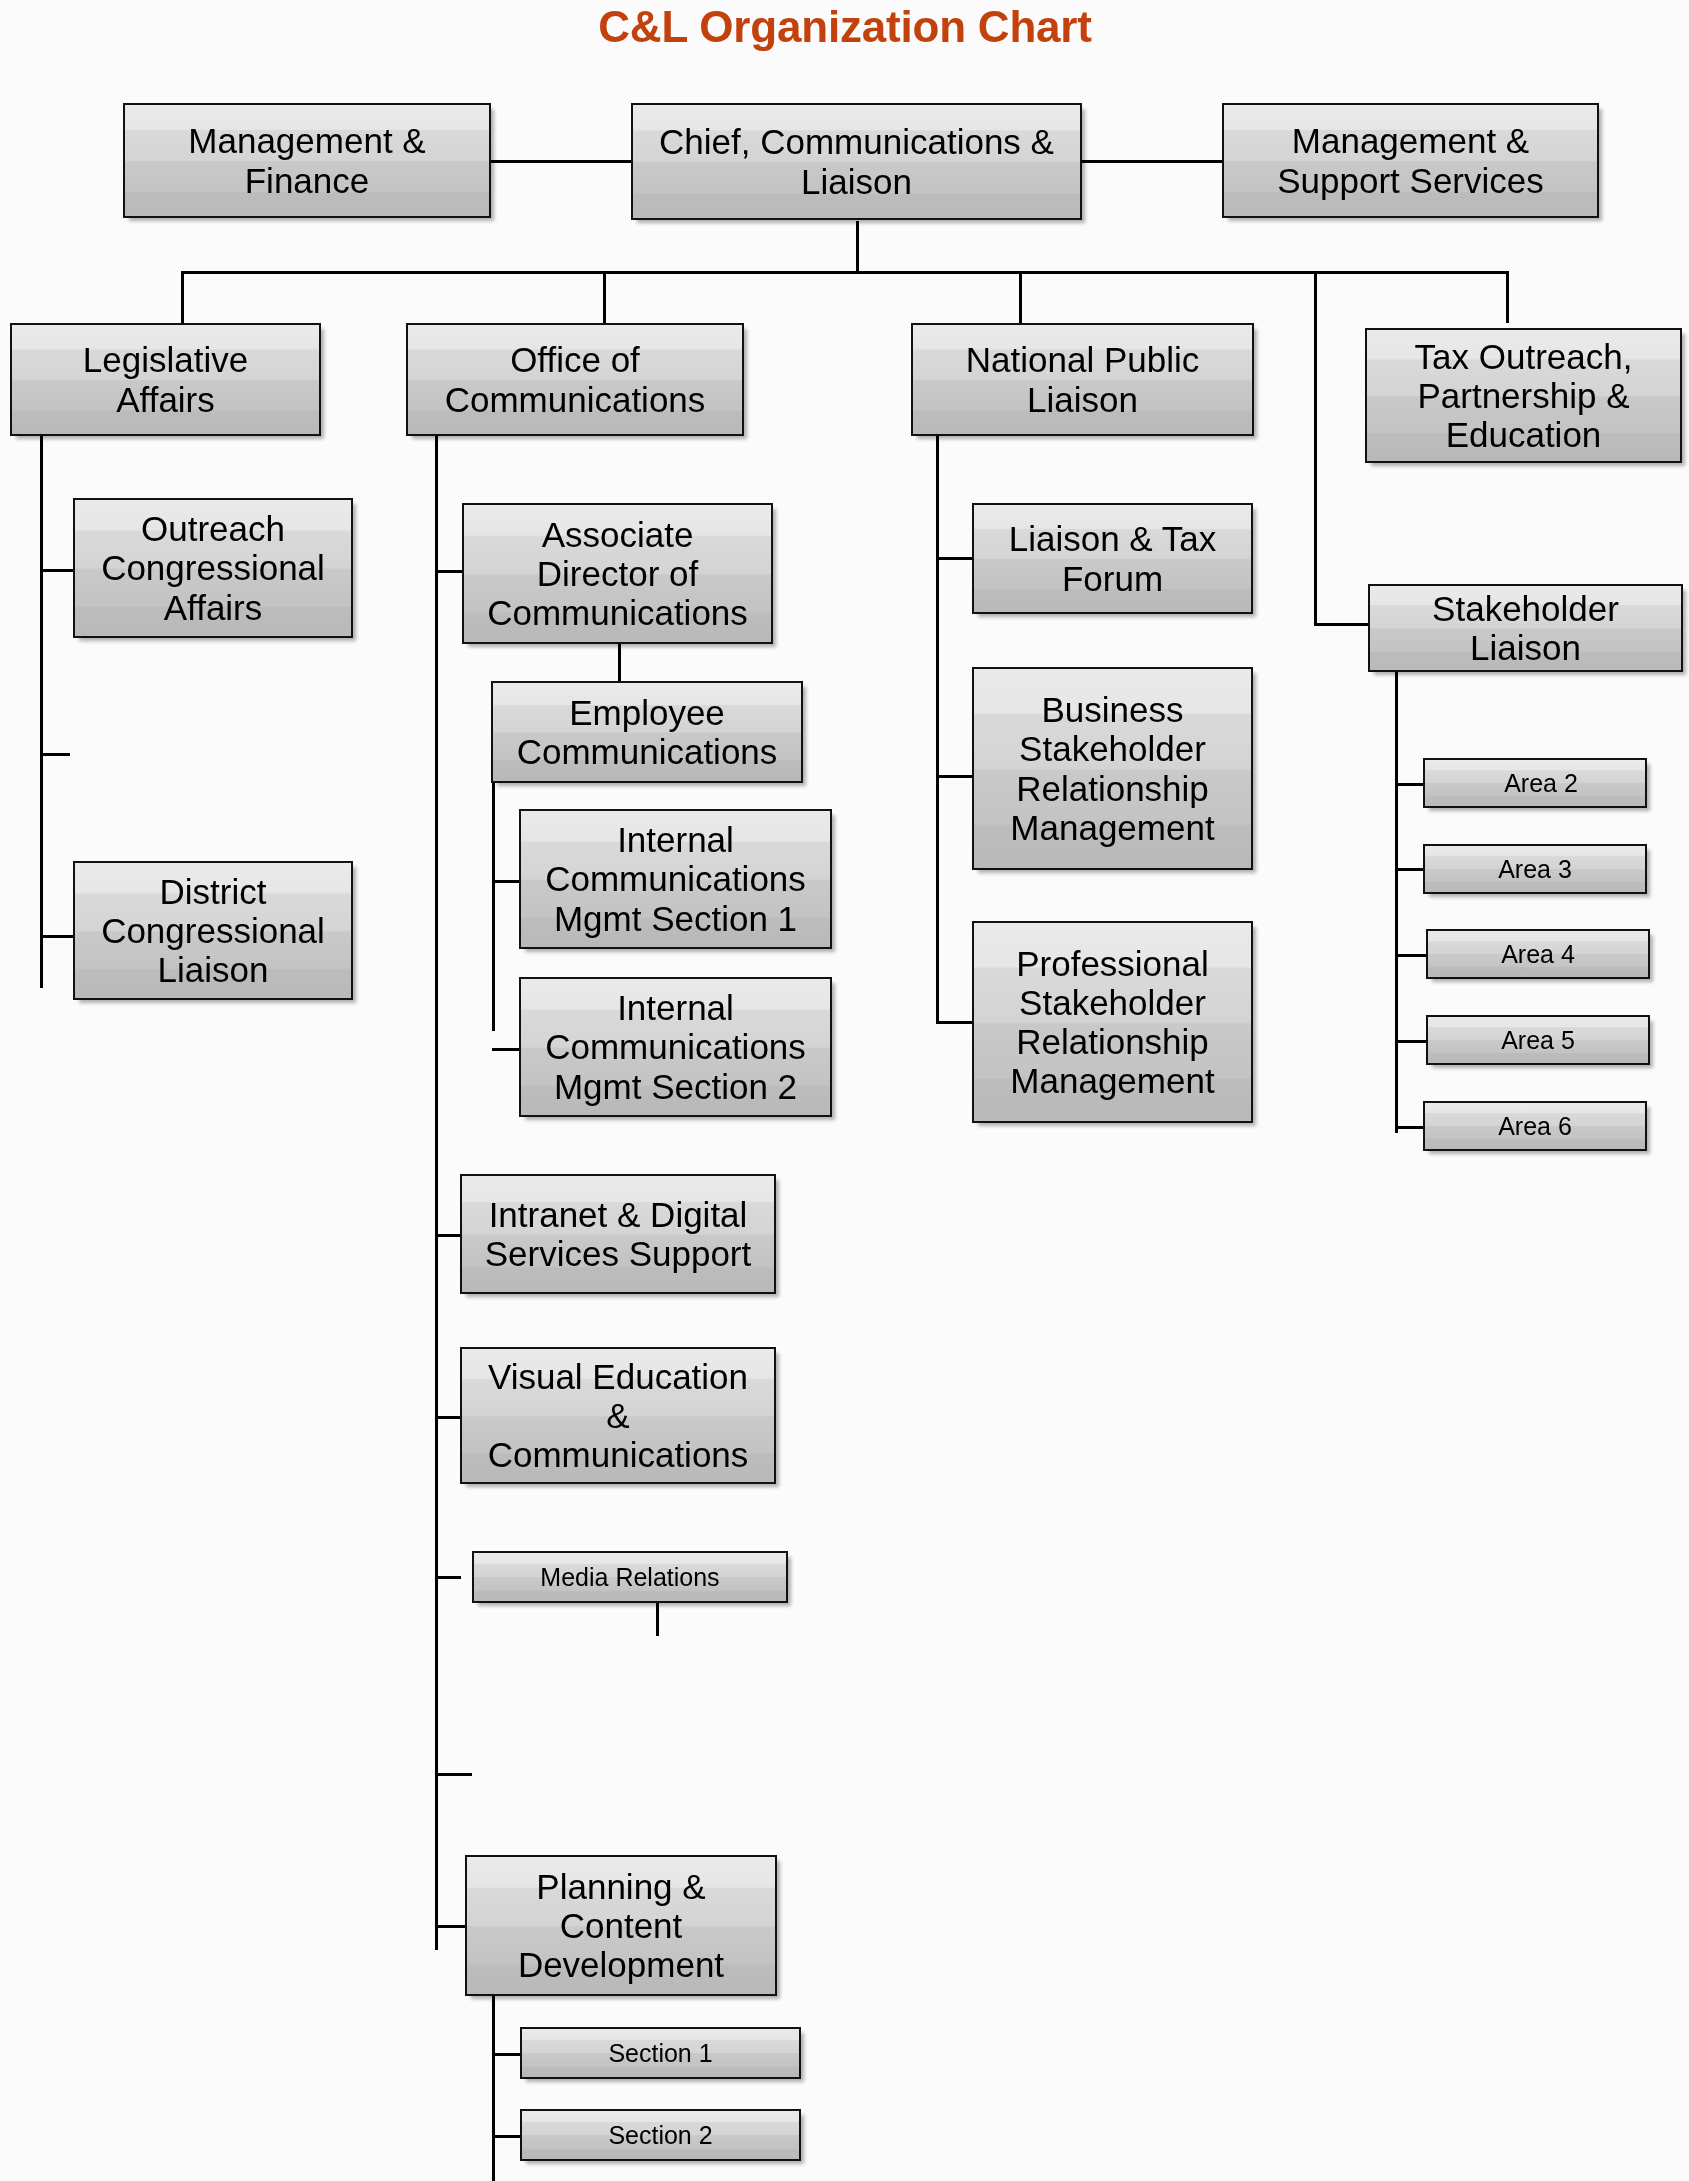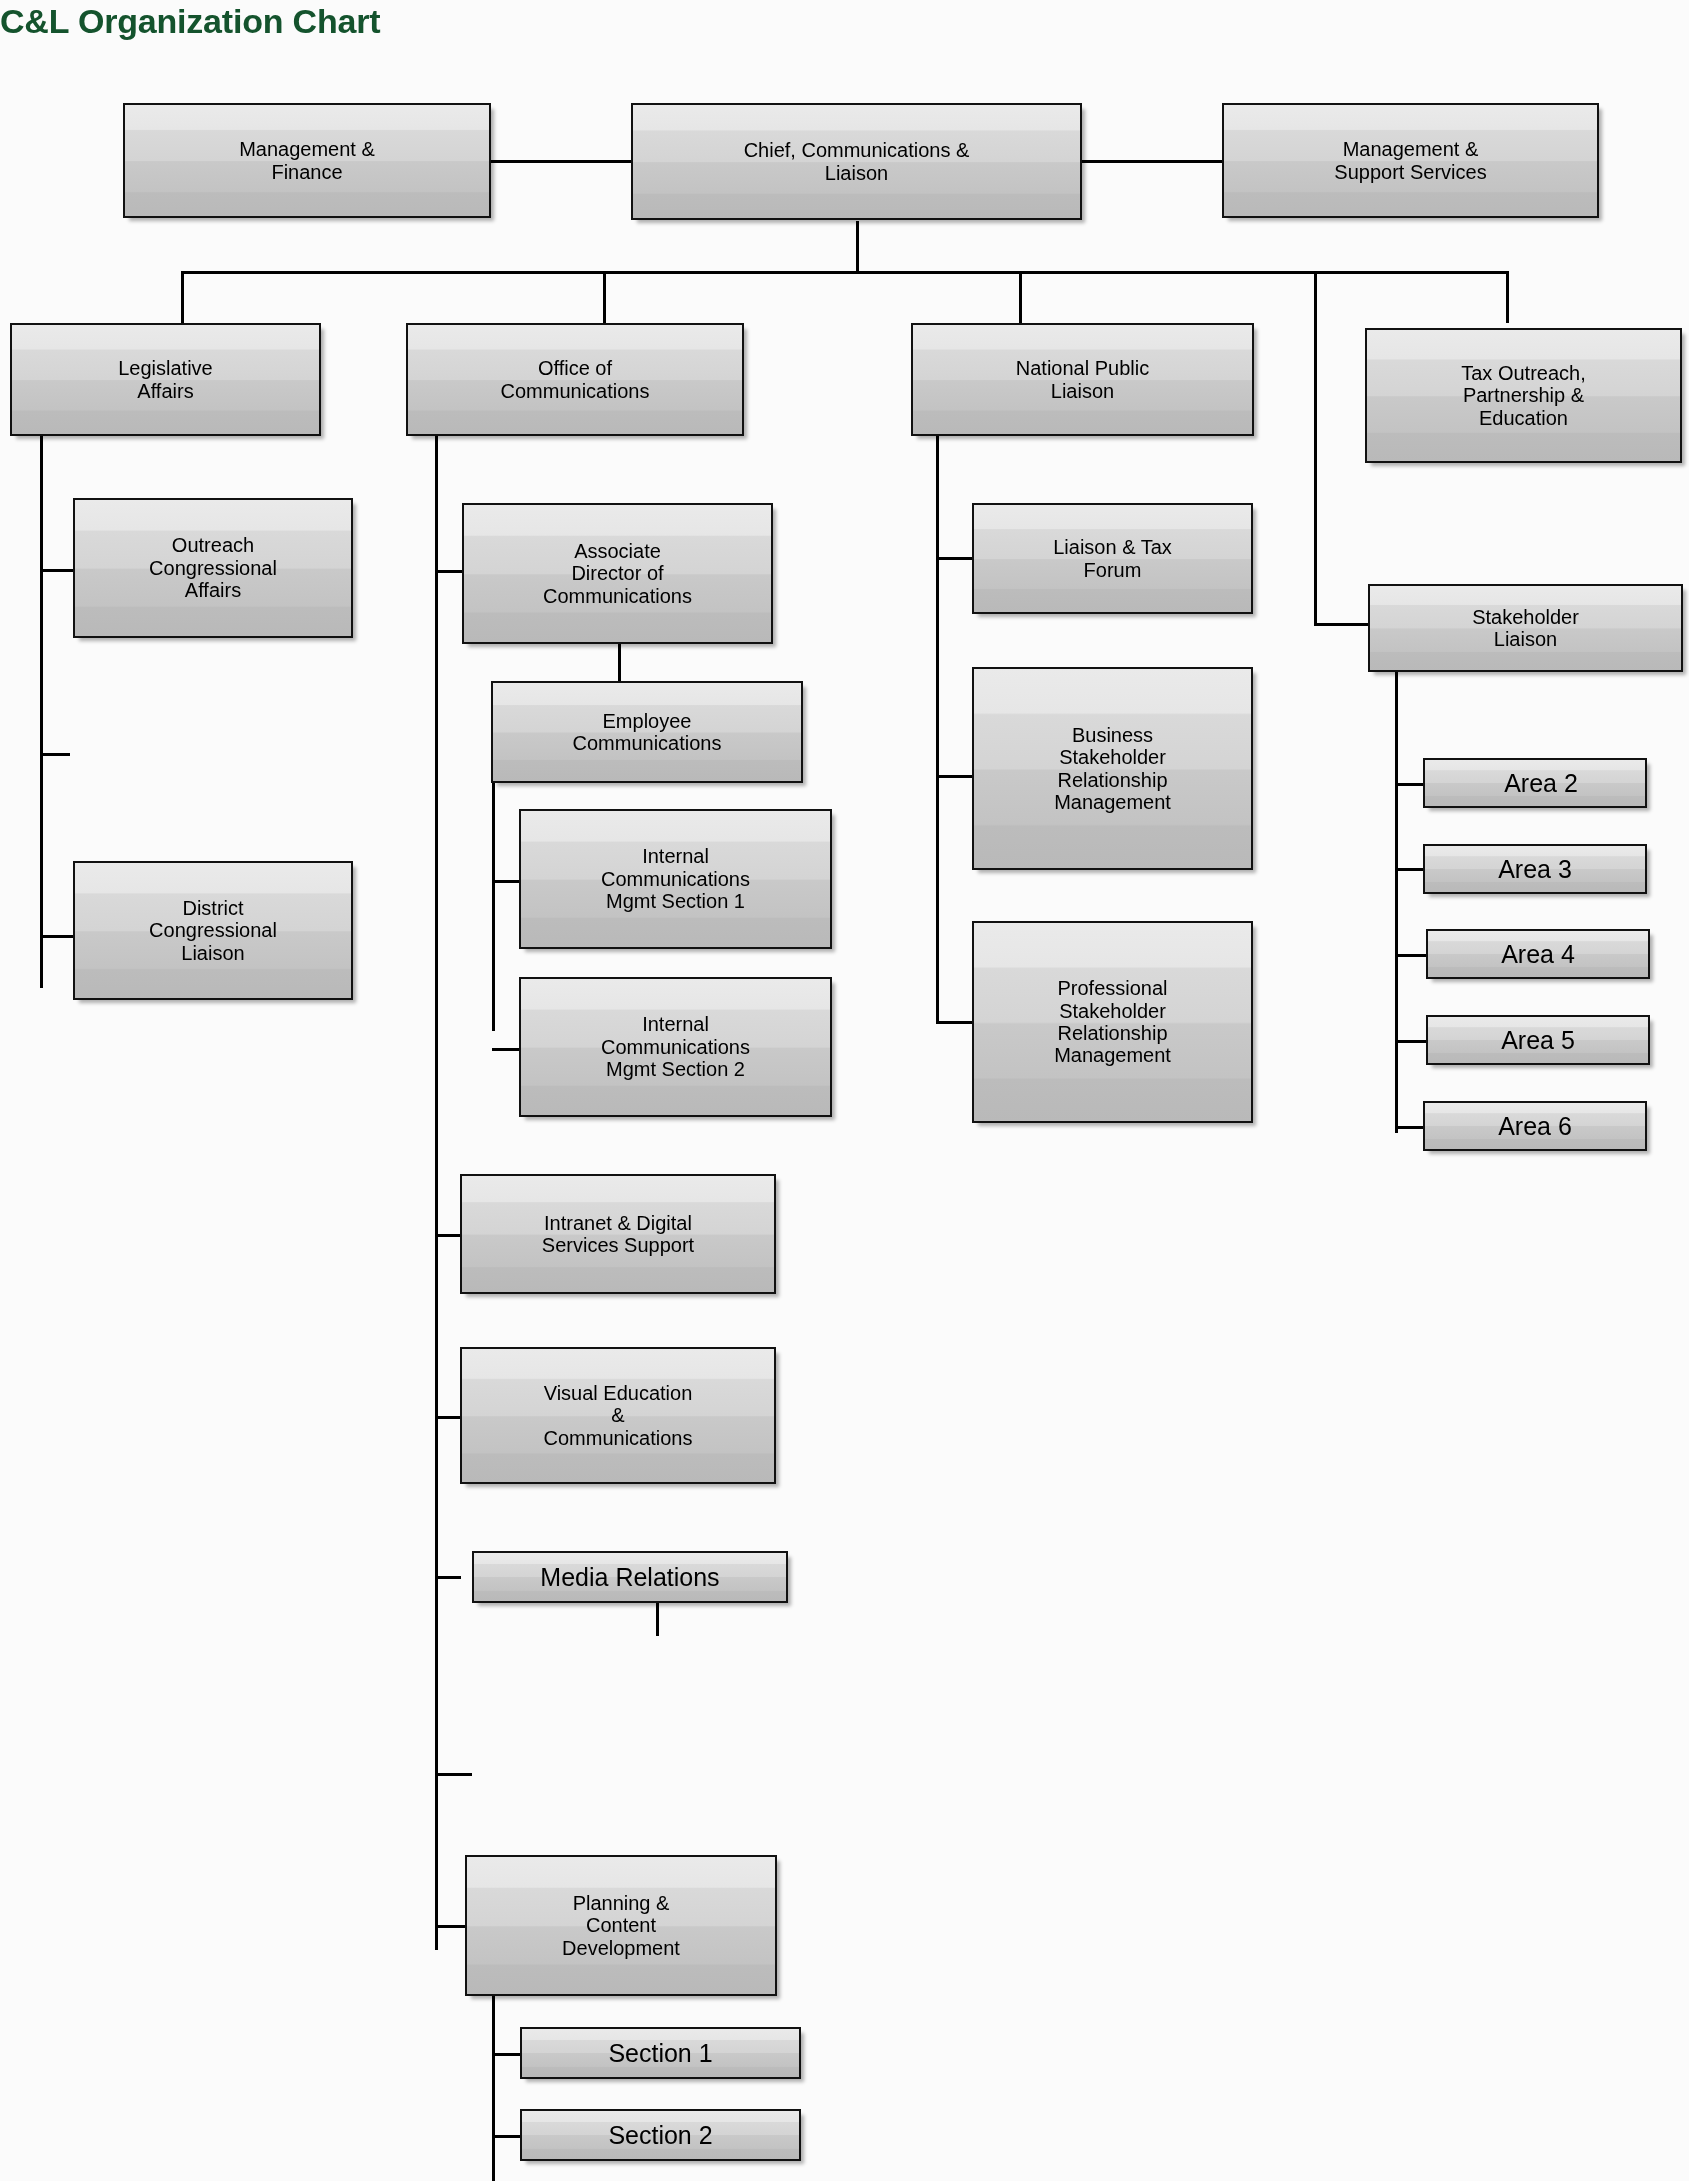--- a/index.html
+++ b/index.html
@@ -15,23 +15,24 @@
     width: 1690px;
     height: 2182px;
     background: #fbfbfb;
     overflow: hidden;
   }
   #page-title {
     position: absolute;
     left: 0;
     top: 1.8px;
     width: 1690px;
-    font-size: 34px;
+    text-align: center;
+    font-size: 44px;
     font-weight: bold;
-    color: #14532d;
+    color: #c2410c;
     letter-spacing: -0.2px;
   }
   
   .ln {
     position: absolute;
     background: #000000;
   }
   .ln-h { height: 2.8px; }
   .ln-v { width: 2.8px; }
 
@@ -48,21 +49,21 @@
     box-shadow: 4.6px 4.6px 3.7px -1.8px rgba(0,0,0,0.30);
     display: flex;
     align-items: center;
     justify-content: center;
     z-index: 5;
   }
   .node .lbl {
     display: block;
     width: 100%;
     text-align: center;
-    font-size: 20px;
+    font-size: 35px;
     line-height: 1.12;
     color: #000000;
     padding: 0 3.7px;
     box-sizing: border-box;
     white-space: pre-line;
   }
   .node.small .lbl { font-size: 25px; }
 </style>
 </head>
 <body>

